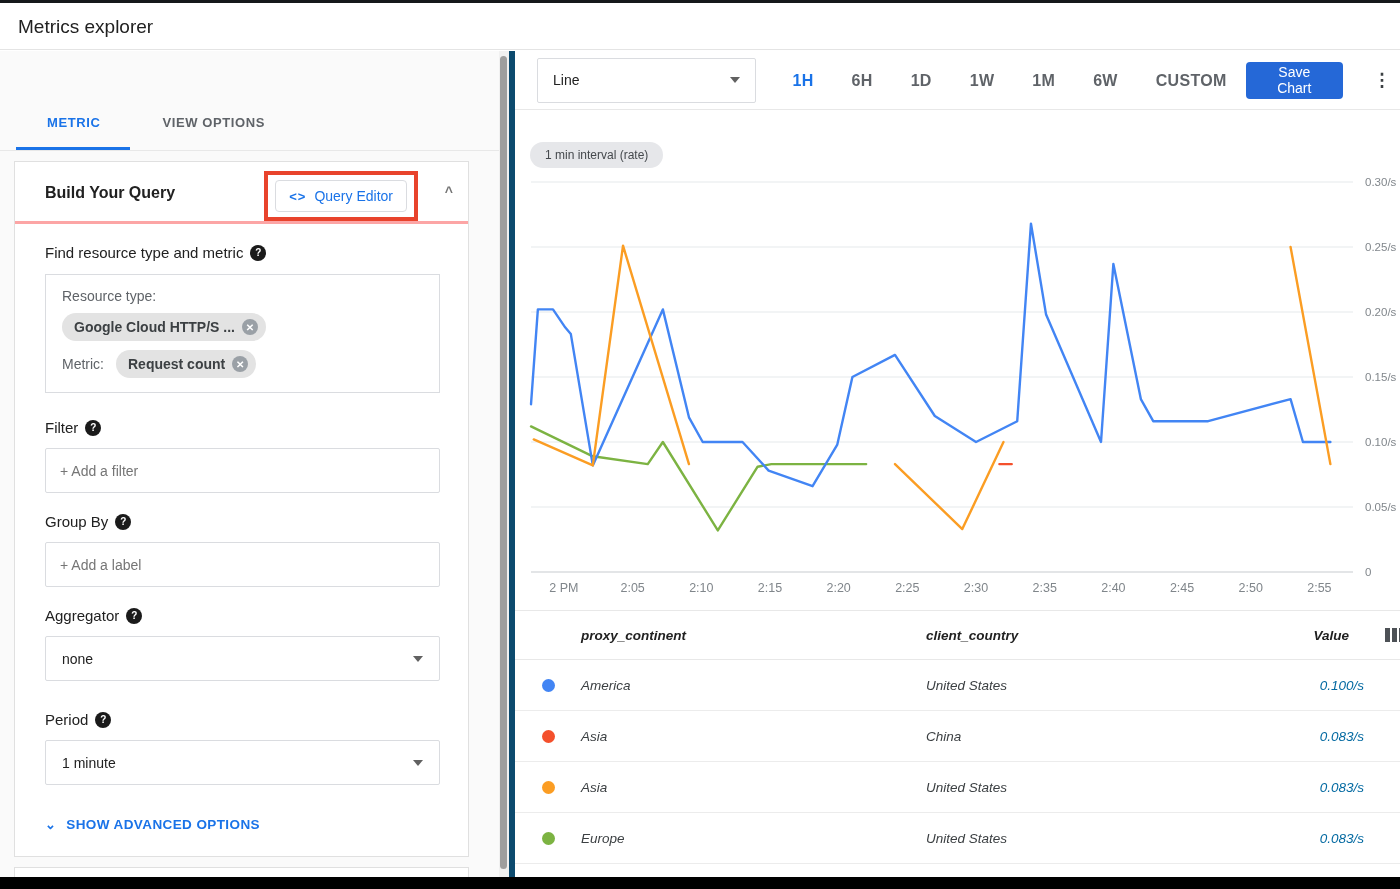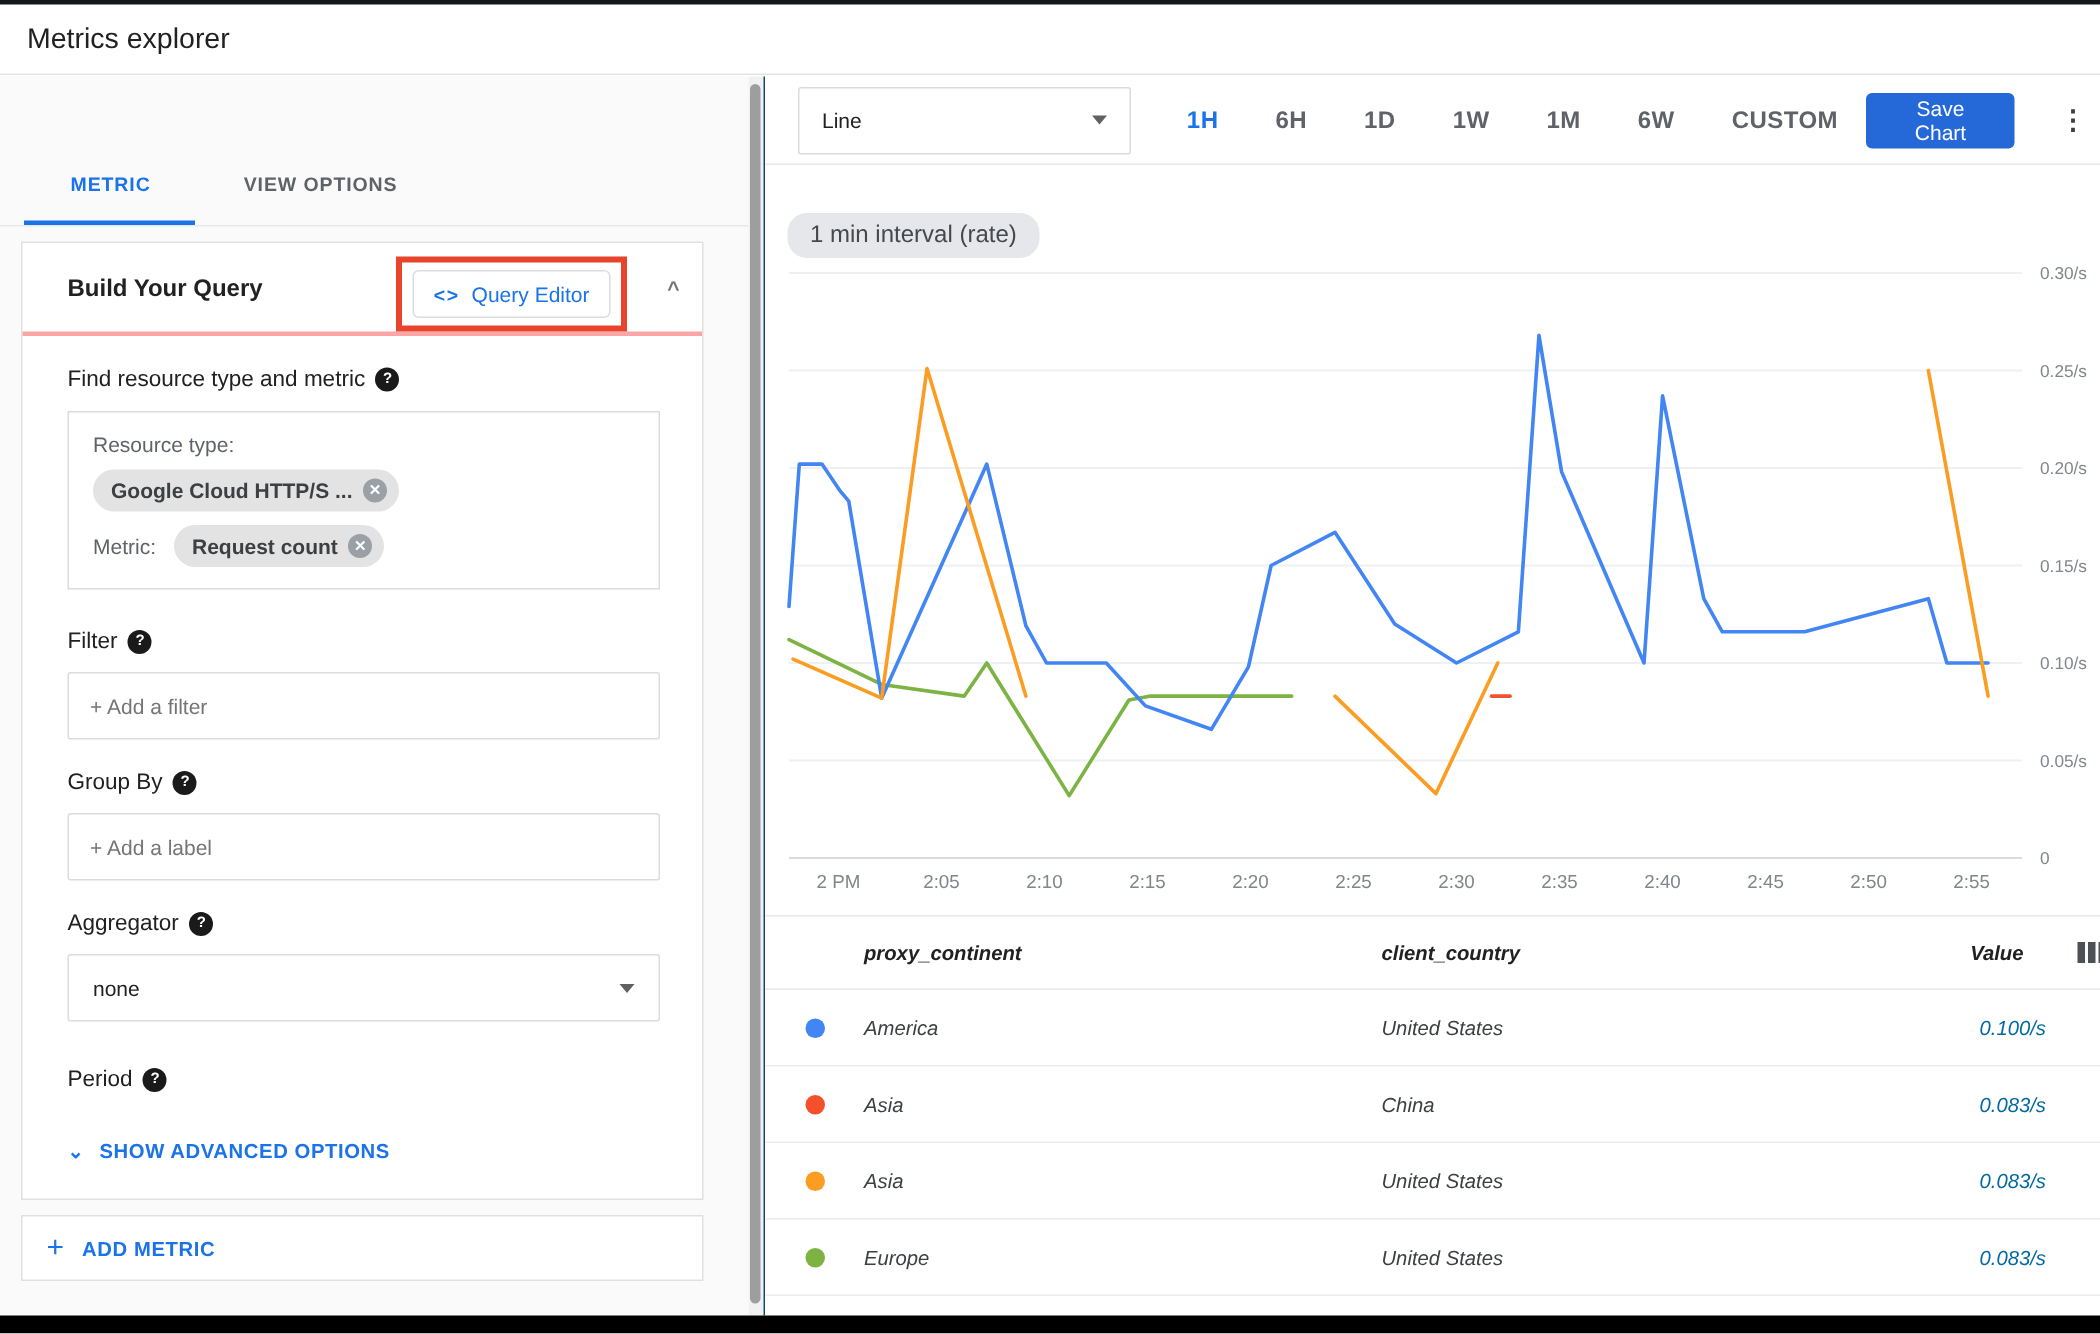--- a/index.html
+++ b/index.html
@@ -49,31 +49,31 @@
 
   .add-metric-card { display:flex; align-items:center; gap:12px; height:44px; padding-left:16px; cursor:pointer; }
   .plus-icon { color:#1a73e8; font-size:20px; font-weight:500; }
   .add-metric-label { color:#1a73e8; font-size:13.5px; font-weight:700; letter-spacing:.4px; }
 
   
   .scrollbar-track { position:absolute; left:499px; top:51px; bottom:12px; width:10px; background:#f1f1f1; }
   .scrollbar-thumb { position:absolute; left:1px; top:5px; bottom:8px; width:7px; background:#9e9e9e; border-radius:4px; cursor:grab; }
 
   
-  .right-panel { position:absolute; left:509px; top:51px; width:891px; bottom:12px; background:#fff; border-left:1px solid #0c4a6e; overflow:hidden; }
+  .right-panel { position:absolute; left:509px; top:51px; width:891px; bottom:12px; background:#fff; border-left:6px solid #0c4a6e; overflow:hidden; }
   .chart-toolbar { height:59px; border-bottom:1px solid #e8e8e8; display:flex; align-items:center; padding-left:22px; }
   .line-select { width:238px; height:45px; border:1px solid #dadce0; border-radius:2px; display:flex; align-items:center; justify-content:space-between; padding:0 15px; font-size:14px; color:#212121; cursor:pointer; }
   .range-group { display:flex; margin-left:18px; }
   .range-btn { padding:0 19px; font-size:16px; font-weight:700; letter-spacing:.3px; color:#5f6368; line-height:59px; cursor:pointer; }
   .range-btn.active { color:#1a73e8; }
   .save-chart-btn { margin-left:auto; margin-right:30px; background:#2568d7; color:#fff; border:none; border-radius:4px; height:37px; padding:0 17px; font-size:14px; font-family:"Liberation Sans",sans-serif; cursor:pointer; }
   .kebab-icon { margin-right:9px; color:#3c4043; font-size:18px; font-weight:700; cursor:pointer; }
 
   .chart-area { position:relative; height:500px; }
-  .interval-pill { position:absolute; left:15px; top:32px; background:#e6e7ea; border-radius:13px; padding:6px 15px; font-size:16px; color:#45494d; }
+  .interval-pill { position:absolute; left:15px; top:32px; background:#e6e7ea; border-radius:13px; padding:6px 15px; font-size:12px; color:#45494d; }
   .chart-svg { position:absolute; left:0; top:0; }
 
   
   .result-table { border-top:1px solid #e8e8e8;font-style:italic; }
   .t-header { display:flex; align-items:center; height:49px; font-size:13.5px; font-weight:700; color:#212121; border-bottom:1px solid #e8e8e8; }
   .t-row { display:flex; align-items:center; height:51px; font-size:13.5px; color:#3c4043; border-bottom:1px solid #ececec; cursor:pointer; }
   .col-dot { width:66px; display:flex; justify-content:center; }
   .dot { width:13px; height:13px; border-radius:50%; }
   .col-continent { width:345px; }
   .h-continent { width:345px; margin-left:66px; }
@@ -156,20 +156,24 @@
         <span class="help-icon">?</span>
       </div>
       <div class="select-box">
         <span>none</span>
         <span class="caret-down"></span>
       </div>
 
       <div class="field-label mt-30">
         <span>Period</span>
         <span class="help-icon">?</span>
+      </div>
+      <div class="select-box">
+        <span>1 minute</span>
+        <span class="caret-down"></span>
       </div>
 
       <div class="advanced-row">
         <span class="chevron-small">⌄</span>
         <span>SHOW ADVANCED OPTIONS</span>
       </div>
     </div>
   </div>
 
   <div class="card add-metric-card">

